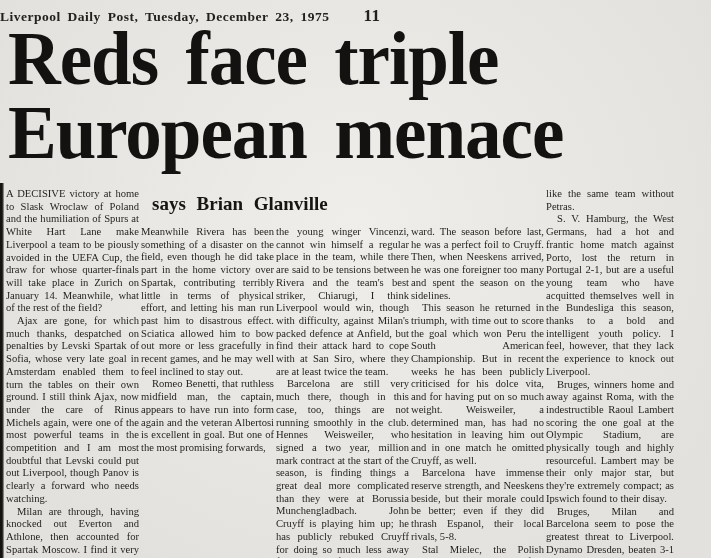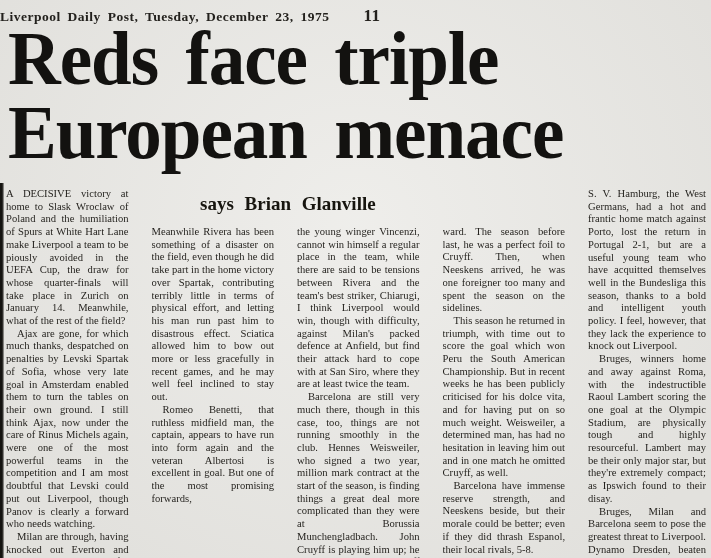--- a/index.html
+++ b/index.html
@@ -65,30 +65,29 @@
   }
   .byline {
     position: absolute;
     top: 193px;
     left: 152px;
     font-weight: 700;
     font-size: 19px;
     word-spacing: 6px;
     color: #17150f;
     white-space: nowrap;
-    margin-left: 48px;
   }
   .columns {
     position: absolute;
     top: 188px;
     left: 6px;
     width: 700px;
     height: 370px;
     display: flex;
-    gap: 23px;
+    gap: 2px;
   }
   .col {
     width: 133px;
     height: 370px;
     overflow: hidden;
     font-size: 10.6px;
     line-height: 12.7px;
     text-align: justify;
     text-justify: inter-word;
     color: #211f1b;
@@ -143,19 +142,20 @@
 
     <div class="col col4">
       <div class="spacer"></div>
       <p>ward. The season before last, he was a perfect foil to Cruyff. Then, when Neeskens arrived, he was one foreigner too many and spent the season on the sidelines.</p>
       <p>This season he returned in triumph, with time out to score the goal which won Peru the South American Championship. But in recent weeks he has been publicly criticised for his dolce vita, and for having put on so much weight. Weisweiler, a determined man, has had no hesitation in leaving him out and in one match he omitted Cruyff, as well.</p>
       <p>Barcelona have immense reserve strength, and Neeskens beside, but their morale could be better; even if they did thrash Espanol, their local rivals, 5-8.</p>
       <p>Stal Mielec, the Polish champions the season before last, are solid rather than inspired, winning through against Inter of Bratislava, who are nothing</p>
     </div>
 
     <div class="col col5">
+      <p>like the same team without Petras.</p>
       <p>S. V. Hamburg, the West Germans, had a hot and frantic home match against Porto, lost the return in Portugal 2-1, but are a useful young team who have acquitted themselves well in the Bundesliga this season, thanks to a bold and intelligent youth policy. I feel, however, that they lack the experience to knock out Liverpool.</p>
       <p>Bruges, winners home and away against Roma, with the indestructible Raoul Lambert scoring the one goal at the Olympic Stadium, are physically tough and highly resourceful. Lambert may be their only major star, but they're extremely compact; as Ipswich found to their disay.</p>
       <p>Bruges, Milan and Barcelona seem to pose the greatest threat to Liverpool. Dynamo Dresden, beaten 3-1 by Torpedo Moscow in the return leg, are another team far more formidable at home, and past the peak of a couple of years ago. It's an exciting field, one of the best in this tournament for years.</p>
     </div>
 
   </div>
 </div>
 
 </body></html>

